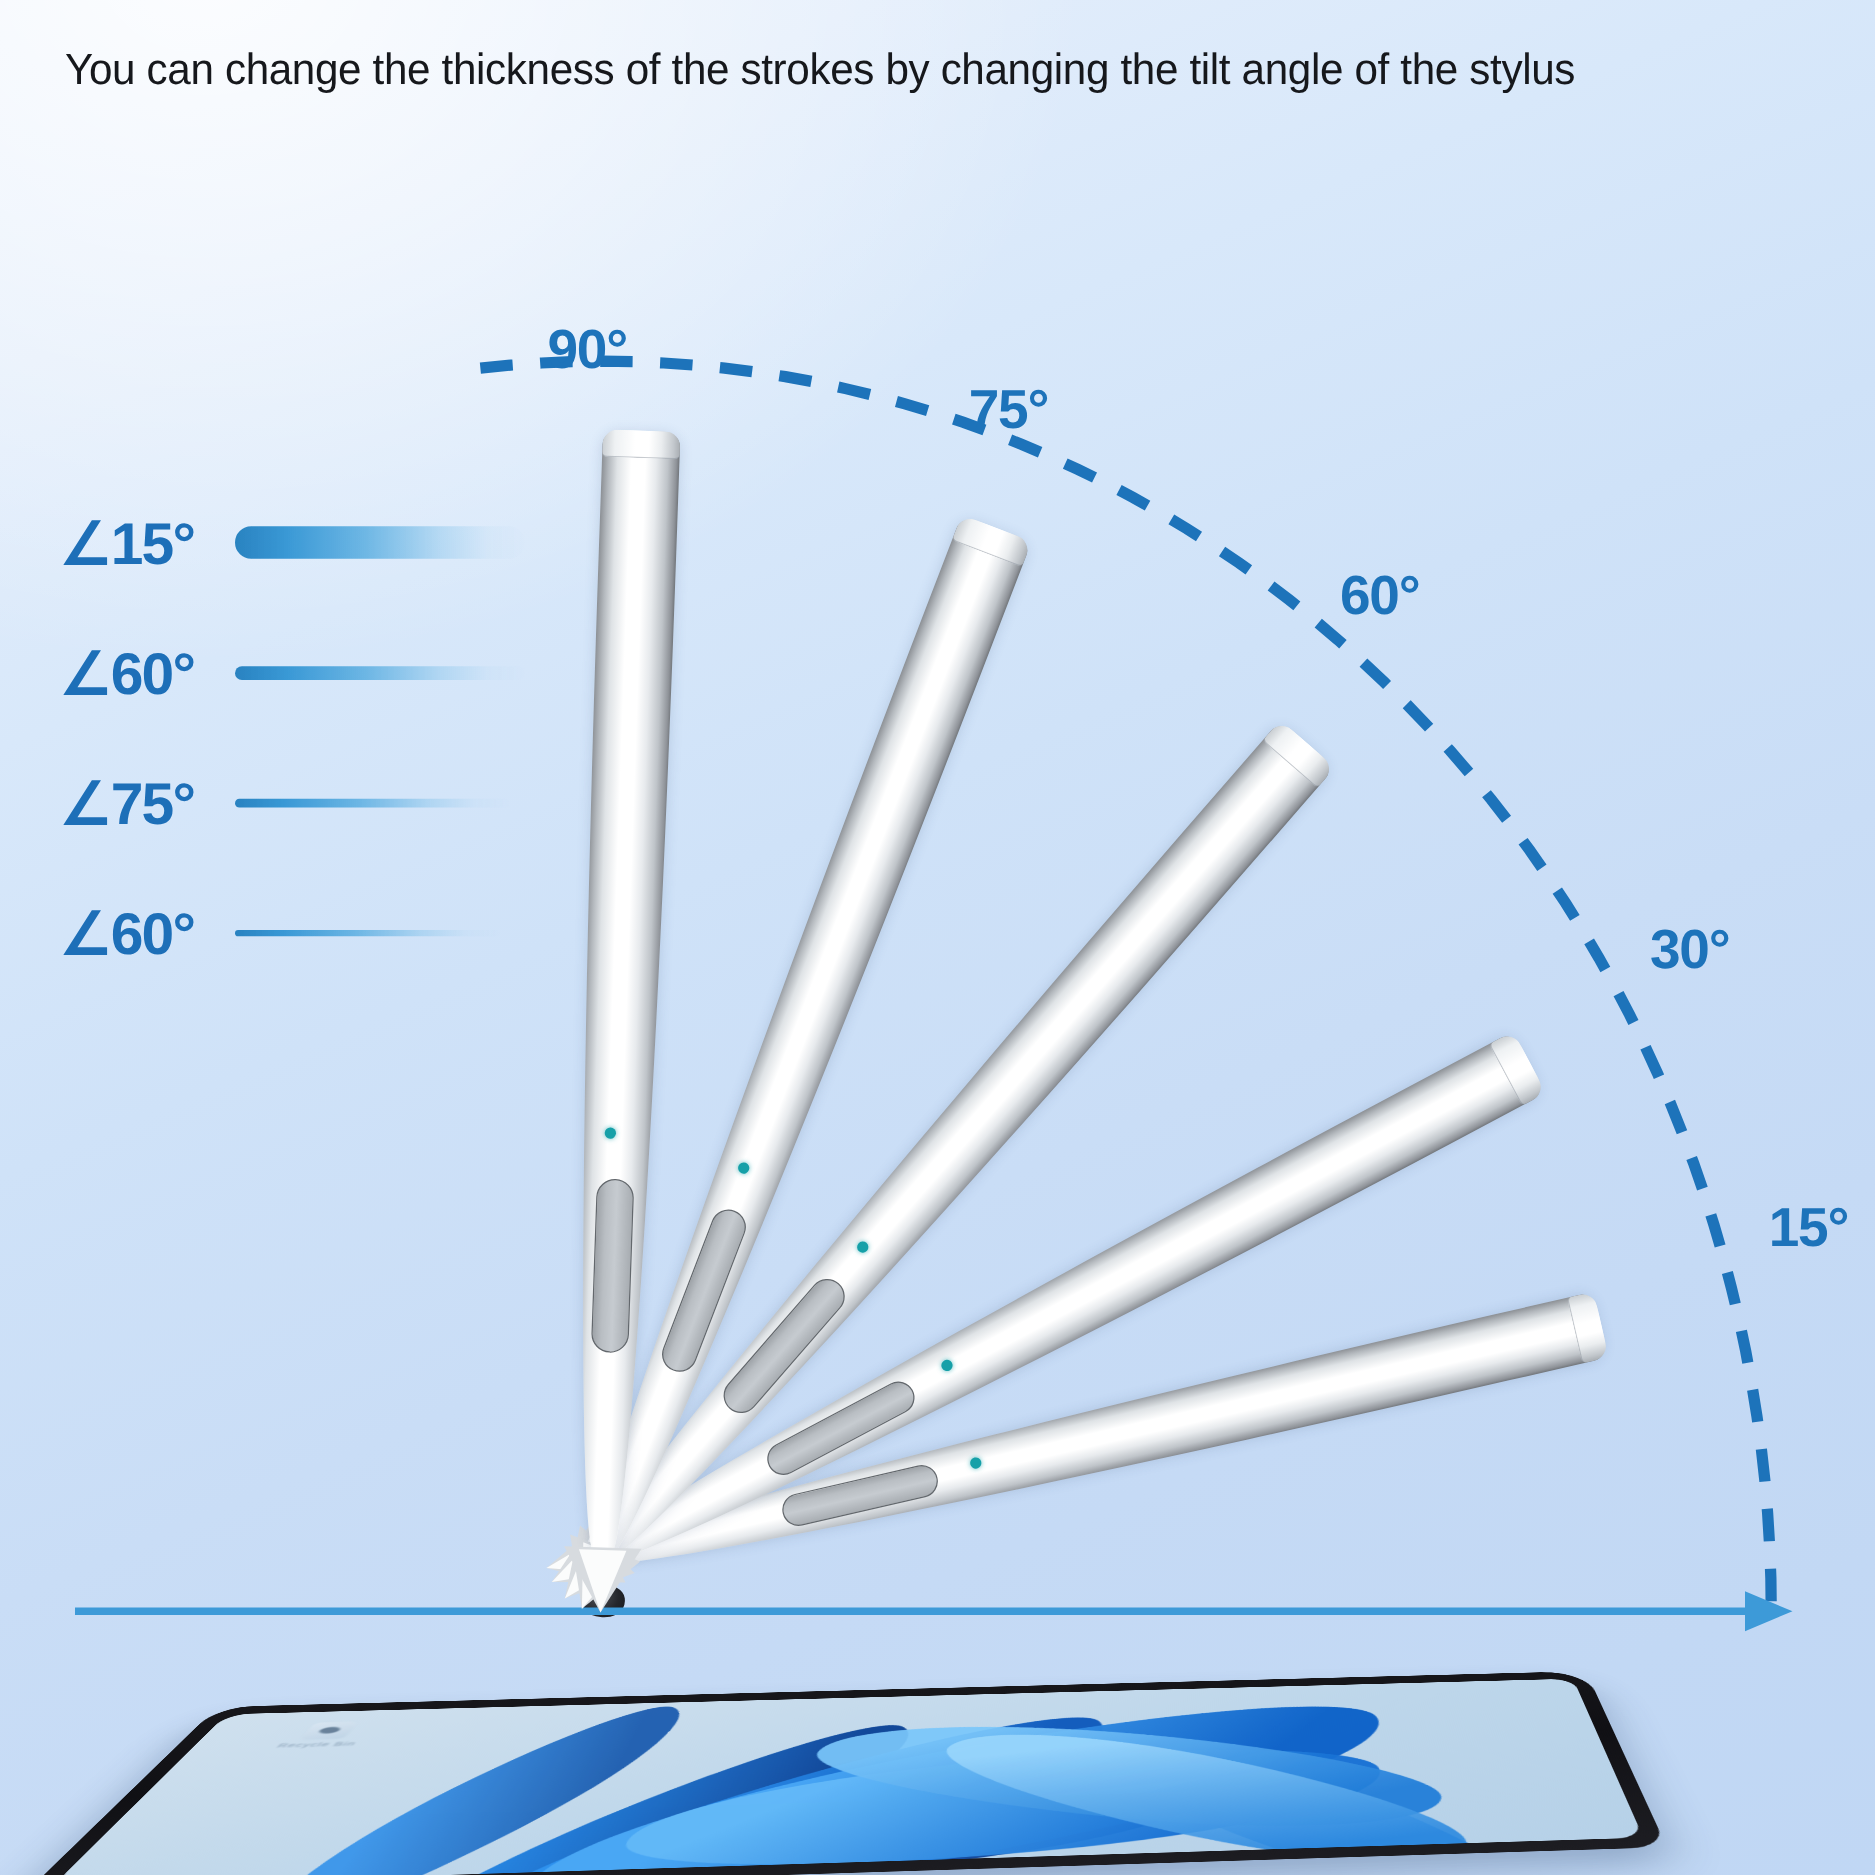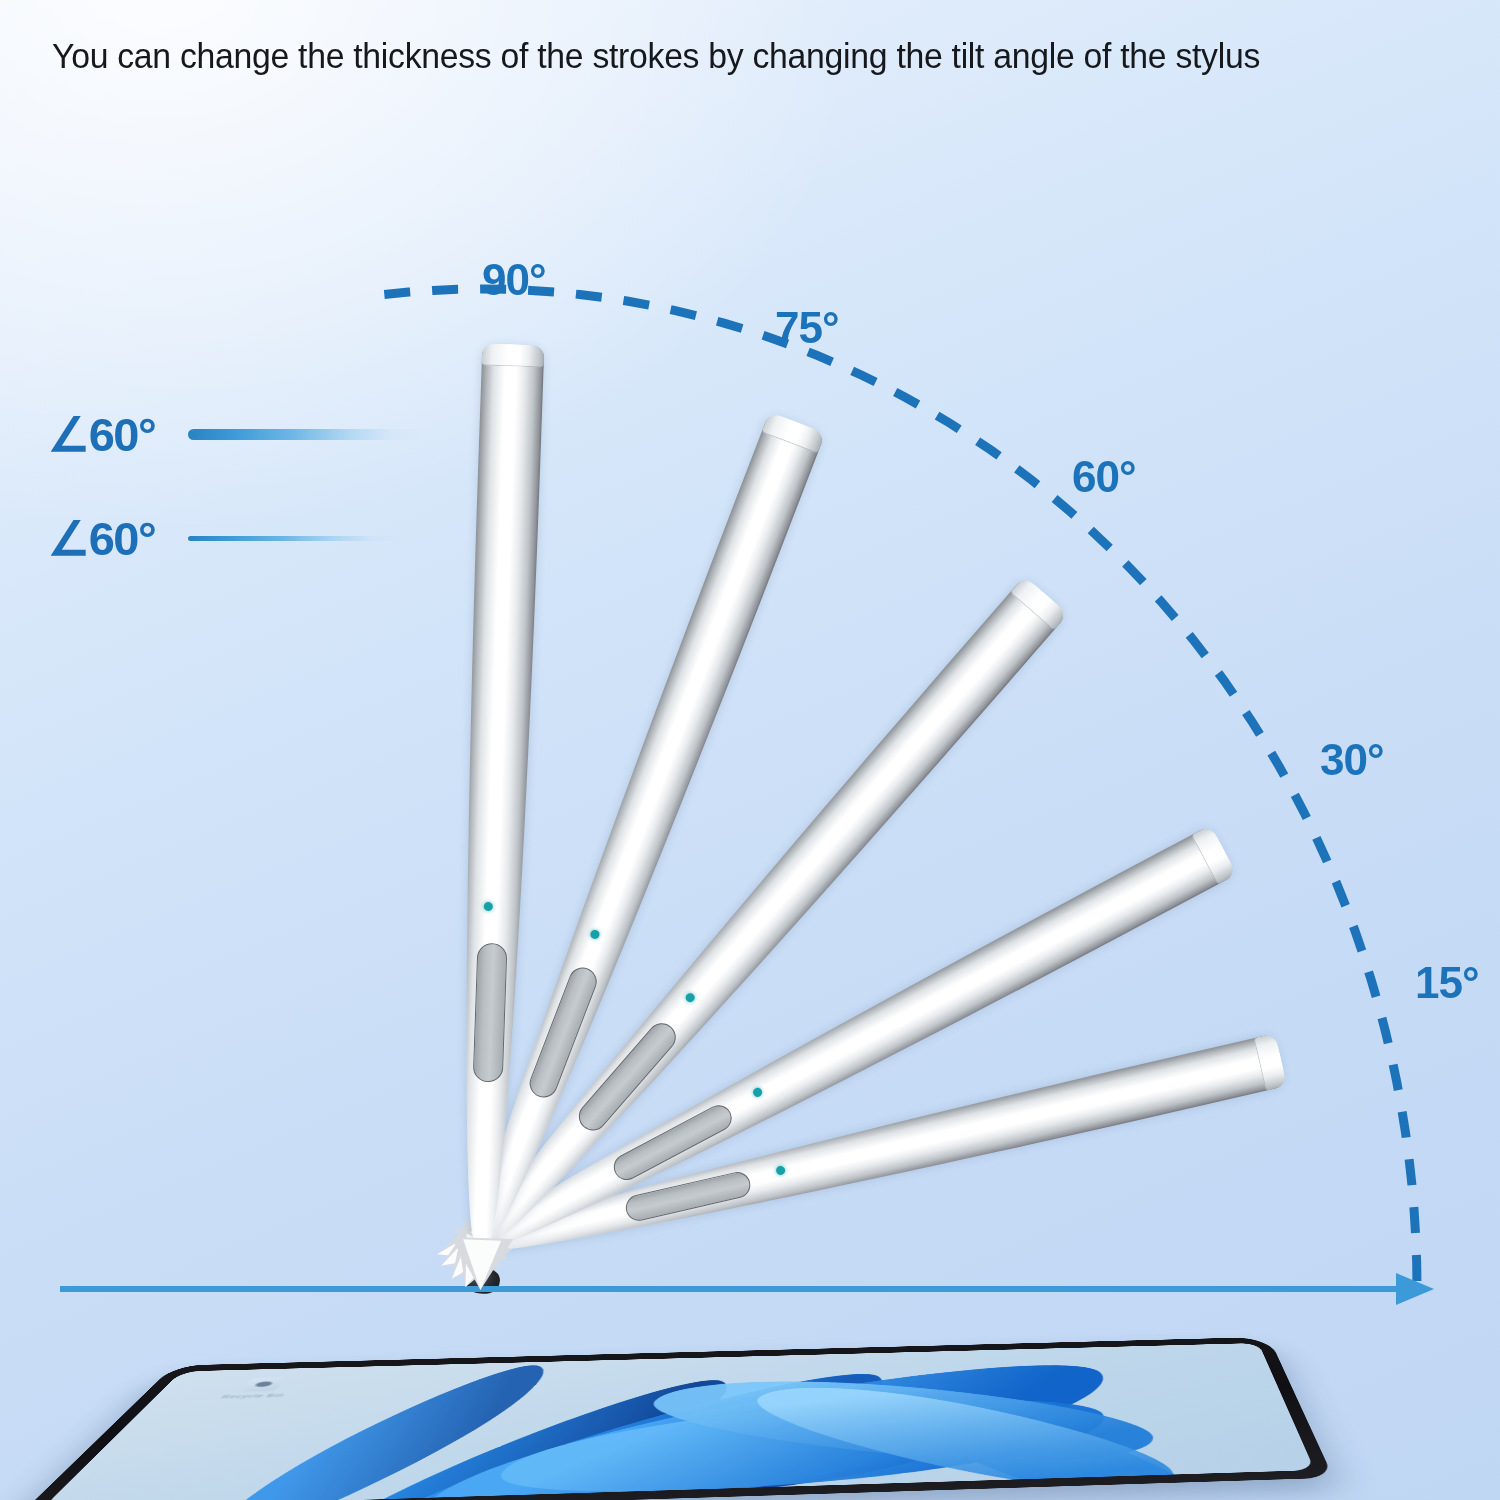--- a/index.html
+++ b/index.html
@@ -228,23 +228,35 @@
 <div id="bg">
   <div id="bg-glow"></div>
 </div>
 
 <div id="header">
   <div id="subtitle">You can change the thickness of the strokes by changing the tilt angle of the stylus</div>
 </div>
 
 <div id="legend">
     <div class="legend-row">
+      <div class="legend-label">∠15°</div>
+      <div class="stroke-wrap">
+        <div class="stroke" style="height: 26px; width: 232px;"></div>
+      </div>
+    </div>
+    <div class="legend-row">
       <div class="legend-label">∠60°</div>
       <div class="stroke-wrap">
         <div class="stroke" style="height: 11px; width: 232px;"></div>
+      </div>
+    </div>
+    <div class="legend-row">
+      <div class="legend-label">∠75°</div>
+      <div class="stroke-wrap">
+        <div class="stroke" style="height: 7px; width: 220px;"></div>
       </div>
     </div>
     <div class="legend-row">
       <div class="legend-label">∠60°</div>
       <div class="stroke-wrap">
         <div class="stroke" style="height: 5px; width: 212px;"></div>
       </div>
     </div>
   </div>
 
@@ -316,18 +328,18 @@
 
 <svg id="arc-svg" viewBox="0 0 1500 1500">
   <path id="arc-path" fill="none" stroke="#1d73ba" stroke-width="9" stroke-linecap="butt" stroke-dasharray="26 22" d="M 384.3 294.5 L 408.6 292.1 L 433.1 290.4 L 457.5 289.3 L 482.0 289.0 L 506.5 289.3 L 530.9 290.4 L 555.4 292.1 L 579.7 294.5 L 604.0 297.6 L 628.3 301.3 L 652.4 305.7 L 676.4 310.9 L 700.3 316.6 L 724.0 323.1 L 747.6 330.2 L 770.9 337.9 L 794.1 346.4 L 817.1 355.4 L 839.8 365.1 L 862.3 375.5 L 884.5 386.4 L 906.5 398.0 L 928.1 410.2 L 949.5 423.0 L 970.5 436.4 L 991.2 450.3 L 1011.6 464.9 L 1031.6 480.0 L 1051.2 495.6 L 1070.4 511.9 L 1089.2 528.6 L 1107.6 545.9 L 1125.6 563.6 L 1143.1 581.9 L 1160.2 600.6 L 1176.8 619.9 L 1193.0 639.6 L 1208.6 659.7 L 1223.8 680.2 L 1238.4 701.2 L 1252.6 722.6 L 1266.2 744.4 L 1279.2 766.5 L 1291.7 789.0 L 1303.7 811.8 L 1315.1 835.0 L 1325.9 858.5 L 1336.2 882.3 L 1345.8 906.3 L 1354.9 930.6 L 1363.4 955.2 L 1371.2 980.0 L 1378.5 1005.0 L 1385.1 1030.2 L 1391.2 1055.6 L 1396.6 1081.1 L 1401.3 1106.8 L 1405.5 1132.6 L 1409.0 1158.5 L 1411.9 1184.5 L 1414.1 1210.5 L 1415.7 1236.7 L 1416.7 1262.8 L 1417.0 1289.0"></path>
   <g>
     <line x1="60" y1="1289" x2="1396" y2="1289" stroke="#3d9ad8" stroke-width="6"></line>
     <polygon points="1396,1273 1434,1289 1396,1305" fill="#3d9ad8"></polygon>
   </g>
 </svg>
 
 <div id="arc-labels">
-    <div class="arc-label" style="left: 438px; top: 255px; margin-left: 44px;">90°</div>
+    <div class="arc-label" style="left: 438px; top: 255px;">90°</div>
     <div class="arc-label" style="left: 765px; top: 303px; margin-left: 10px;">75°</div>
     <div class="arc-label" style="left: 1072px; top: 452px;">60°</div>
     <div class="arc-label" style="left: 1320px; top: 735px;">30°</div>
     <div class="arc-label" style="left: 1415px; top: 958px;">15°</div>
   </div>
 
 </body></html>

